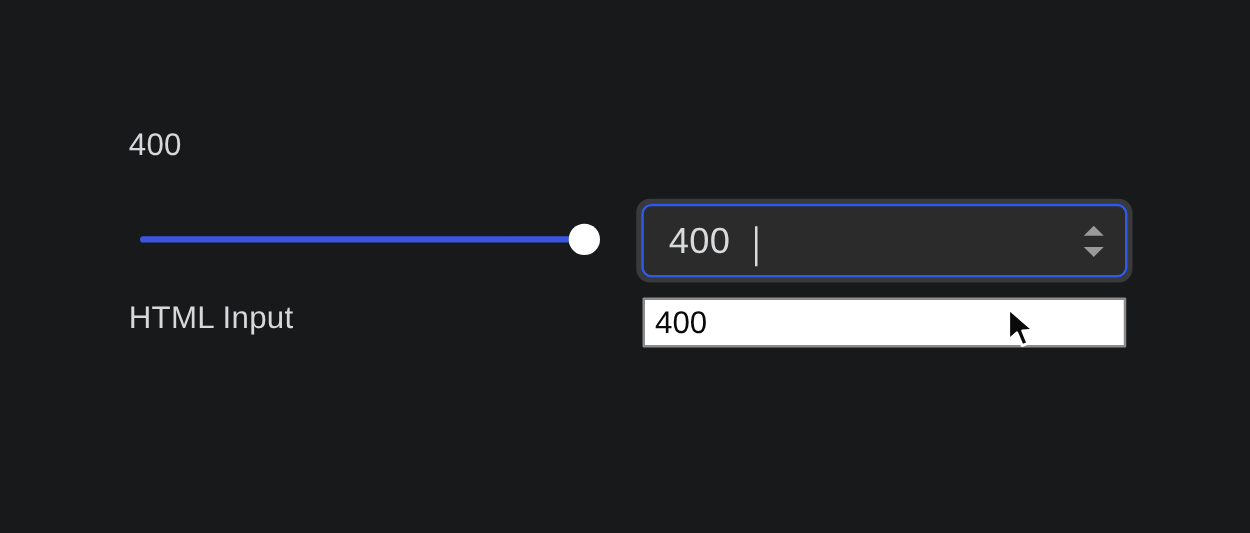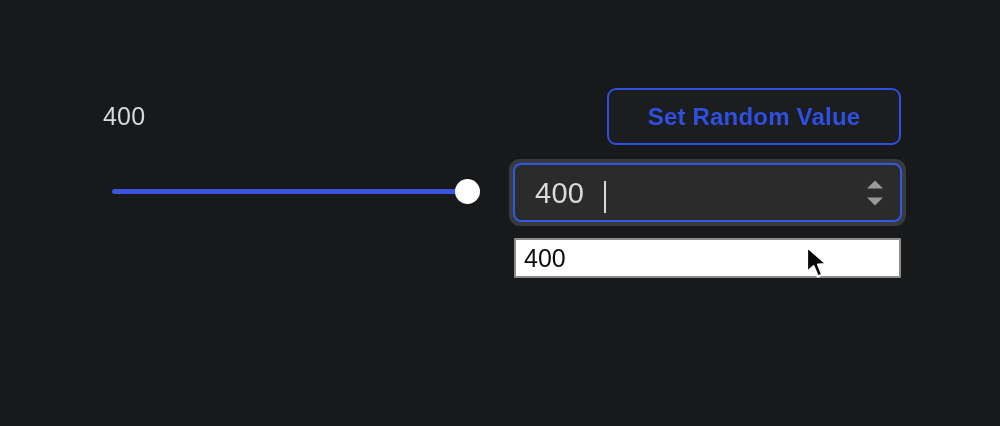--- a/index.html
+++ b/index.html
@@ -183,38 +183,38 @@
     pointer-events: none;
   }
 </style>
 </head>
 <body>
 
 <div class="stage">
 
   <div class="value-label">400</div>
 
-  <button class="random-button">Set Random Value</button>
 
   <div class="slider">
     <div class="slider-track"></div>
     <div class="slider-thumb"></div>
   </div>
 
   <div class="spinbox">
     <div class="spinbox-inner">
       <span class="spinbox-value">400</span>
       <span class="caret"></span>
       <div class="spin-arrows">
         <span class="spin-up"></span>
         <span class="spin-down"></span>
       </div>
     </div>
   </div>
 
+  <div class="html-label">HTML Input</div>
 
   <input class="html-input" type="text" value="400" style="">
 
   <svg class="mouse-cursor" viewBox="0 0 26 38">
     <path d="M2 2 L2 27 L8.5 21.2 L12.8 31.5 L17.2 29.6 L13.1 19.6 L21.5 19.0 Z" fill="#0a0a0a" stroke="#ffffff" stroke-width="2.2" stroke-linejoin="round"></path>
   </svg>
 
 </div>
 
 </body></html>

